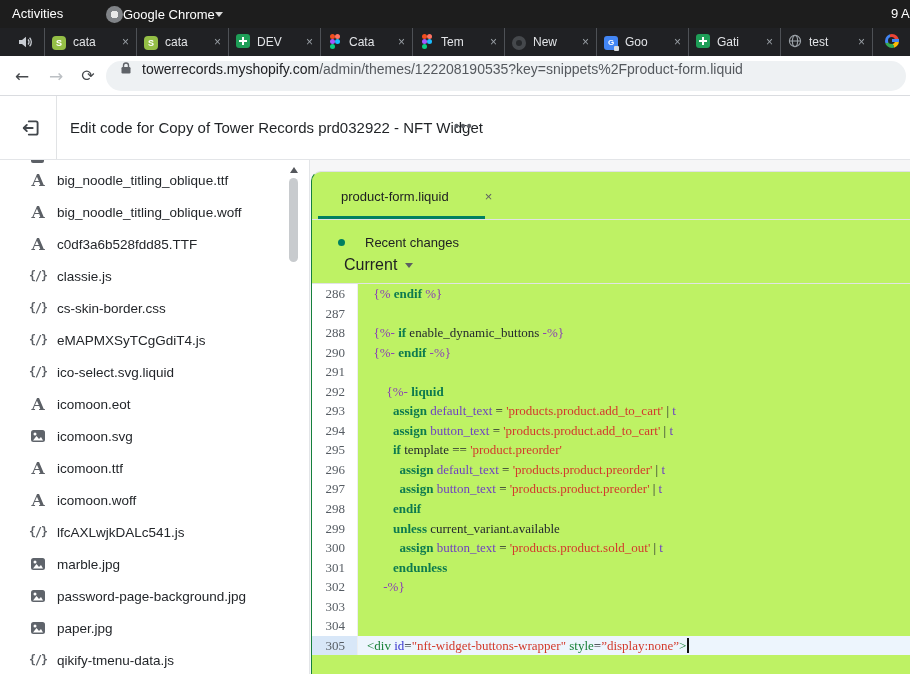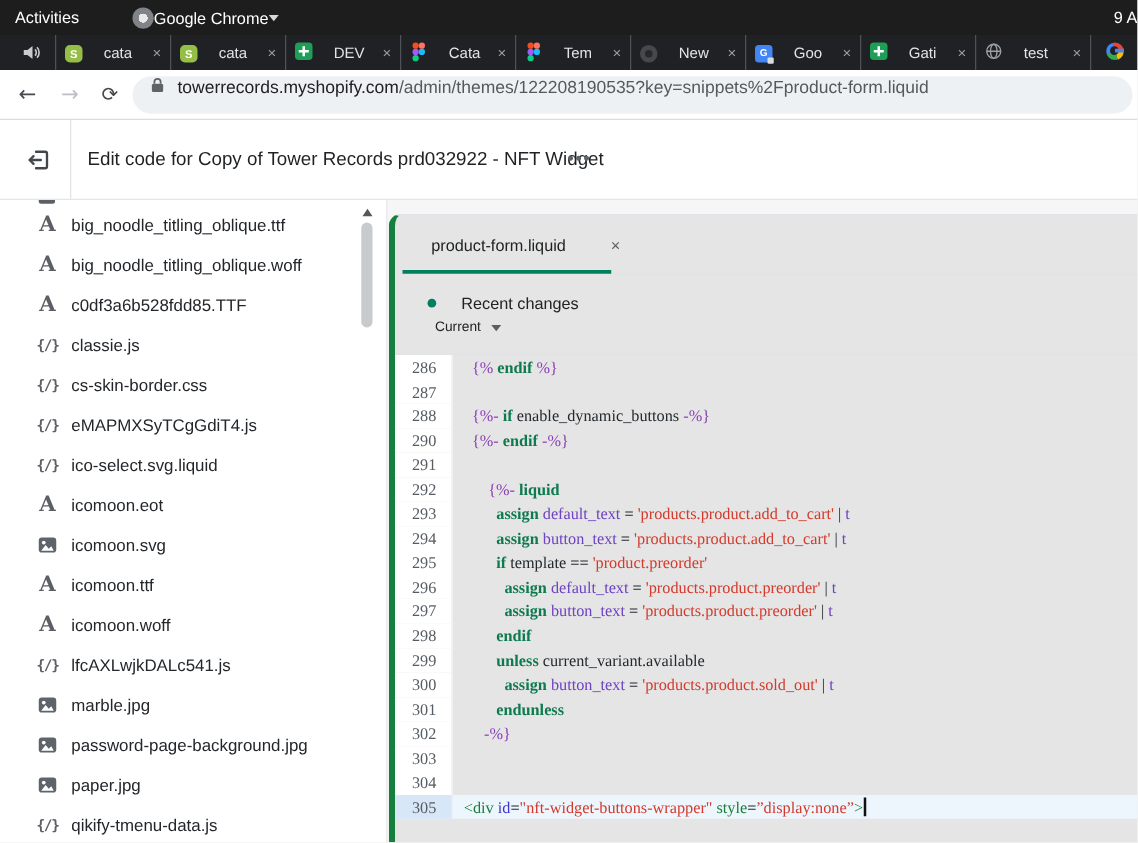--- a/index.html
+++ b/index.html
@@ -13,21 +13,21 @@
   .chrome-orb { width:17px; height:17px; border-radius:50%; background:radial-gradient(circle at 50% 50%, #e9e9e9 0 30%, #808387 31% 72%, #d7d7d7 73% 100%); }
   .caret-down { width:0; height:0; border-left:4px solid transparent; border-right:4px solid transparent; border-top:5px solid #d8d8d8; }
   .topbar .clock { position:absolute; left:891px; top:0; line-height:28px; white-space:nowrap; }
 
   
   .tabstrip { position:absolute; left:0; top:28px; width:910px; height:28px; background:#202124; display:flex; align-items:stretch; }
   .strip-speaker { position:absolute; left:17px; top:6px; }
   .tabs { position:absolute; left:44px; top:0; right:0; height:28px; display:flex; }
   .tab { width:92px; display:flex; align-items:center; padding:0 7px; border-left:1px solid #4e5156; color:#e2e4e7; font-size:12px; overflow:hidden; }
   .tab.partial { flex:1; width:auto; justify-content:center; }
-  .tab .tt { margin-left:17px; white-space:nowrap; overflow:hidden; flex:1; }
+  .tab .tt { margin-left:7px; white-space:nowrap; overflow:hidden; flex:1; }
   .tab .tx { margin-left:4px; color:#9aa0a6; font-size:12px; }
   .fv { position:relative; display:inline-flex; width:14px; height:14px; flex:none; align-items:center; justify-content:center; font-weight:bold; }
   .fv-shopify { background:#94be46; border-radius:4px; color:#fff; font-size:9px; }
   .fv-sheets { background:#1e9e57; border-radius:3px; }
   .fv-sheets i { position:absolute; background:#fff; }
   .fv-sheets .pv { left:6px; top:3px; width:2px; height:8px; }
   .fv-sheets .ph { left:3px; top:6px; width:8px; height:2px; }
   .fv-figma i { position:absolute; width:5px; height:5px; border-radius:50%; }
   .fv-figma .f1 { left:2px; top:0; background:#f24e1e; }
   .fv-figma .f2 { left:7px; top:0; background:#ff7262; }
@@ -66,32 +66,32 @@
   .file-list { position:absolute; left:0; top:4px; right:16px; }
   .frow { height:32px; display:flex; align-items:center; }
   .frow .fic { width:20px; margin-left:28px; display:flex; align-items:center; justify-content:center; color:#5c6066; }
   .fic-font { font-family:"DejaVu Serif", serif; font-weight:bold; font-size:17px; }
   .fic-code { font-family:"DejaVu Sans Mono", monospace; font-weight:bold; font-size:11.5px; letter-spacing:-1px; }
   .frow .fname { margin-left:9px; font-size:13.5px; color:#23262a; white-space:nowrap; }
   .sb-arrow { position:absolute; left:290px; top:7px; width:0; height:0; border-left:4px solid transparent; border-right:4px solid transparent; border-bottom:6px solid #54575c; }
   .sb-thumb { position:absolute; left:289px; top:18px; width:9px; height:84px; background:#c8cbce; border-radius:4.5px; }
 
   
-  .panel { position:absolute; left:311px; top:171px; right:0; bottom:0; background:#e5e5e5; border-left:5px solid #15803d; border-top:1px solid #dfe2e6; border-radius:10px 0 0 0; }
+  .panel { position:absolute; left:311px; top:171px; right:0; bottom:0; background:#bef264; border-left:1px solid #15803d; border-top:1px solid #dfe2e6; border-radius:10px 0 0 0; }
   .tab-row { position:relative; height:48px; border-bottom:1px solid #e1e3e5; }
   .etab { position:absolute; left:29px; top:0; height:48px; display:flex; align-items:center; }
   .etab .elabel { font-size:13px; color:#202223; }
   .etab .eclose { margin-left:36px; font-size:13px; color:#5c5f62; }
   .etab-underline { position:absolute; left:6px; bottom:0; width:167px; height:3px; background:#008060; }
   .recent-row { position:relative; height:64px; border-bottom:1px solid #e1e3e5; padding-left:26px; }
   .rc-line1 { display:flex; align-items:center; gap:20px; padding-top:15px; }
   .rc-dot { width:7px; height:7px; border-radius:50%; background:#008060; }
   .rc-text { font-size:13px; color:#202223; }
   .rc-line2 { display:flex; align-items:center; gap:8px; margin-top:6px; margin-left:6px; }
-  .rc-current { font-size:11px; color:#202223; }
+  .rc-current { font-size:16px; color:#202223; }
   .rc-caret { width:0; height:0; border-left:4px solid transparent; border-right:4px solid transparent; border-top:5px solid #5c5f62; }
 
   
   .code-area { position:relative; font-family:Liberation Serif, serif; font-size:13px; }
   .cl { position:relative; height:19.55px; line-height:19.55px; white-space:pre; }
   .cl.active { background:#edf5fd; }
   .gut { position:absolute; left:0; top:0; width:46px; height:100%; text-align:right; padding-right:12px; color:#565c63; border-right:1px solid #eceef0; background:#fff; }
   .cl.active .gut { background:#d8e7f8; }
   .txt { position:absolute; left:55px; top:0; white-space:pre; color:#24292e; }
   .tk-d { color:#8a3fb5; }

